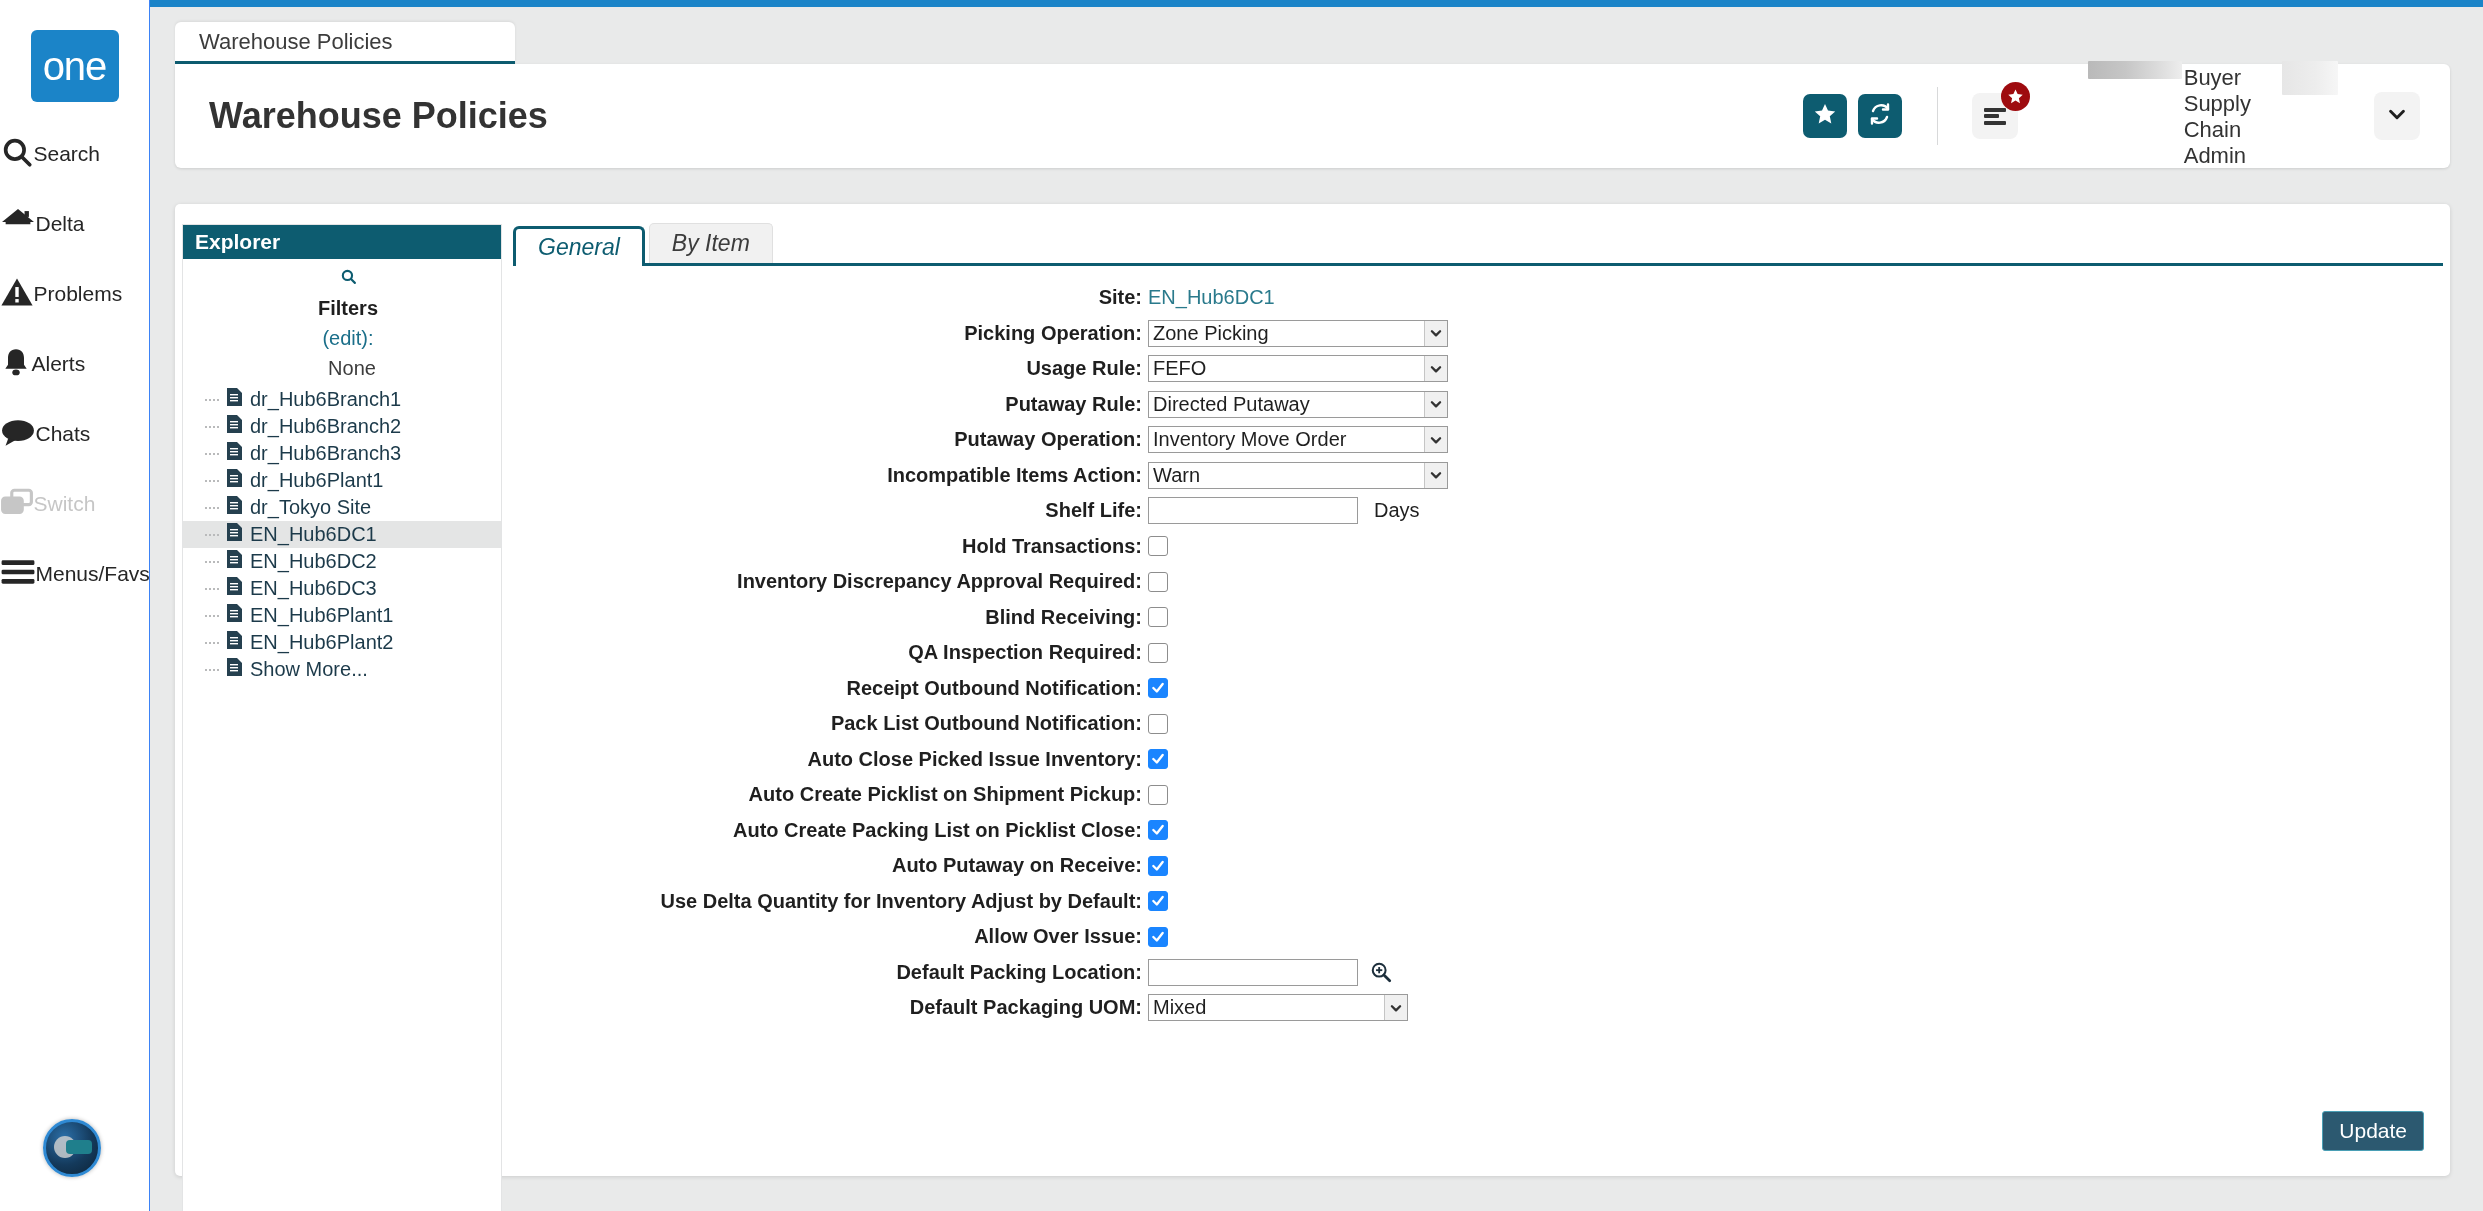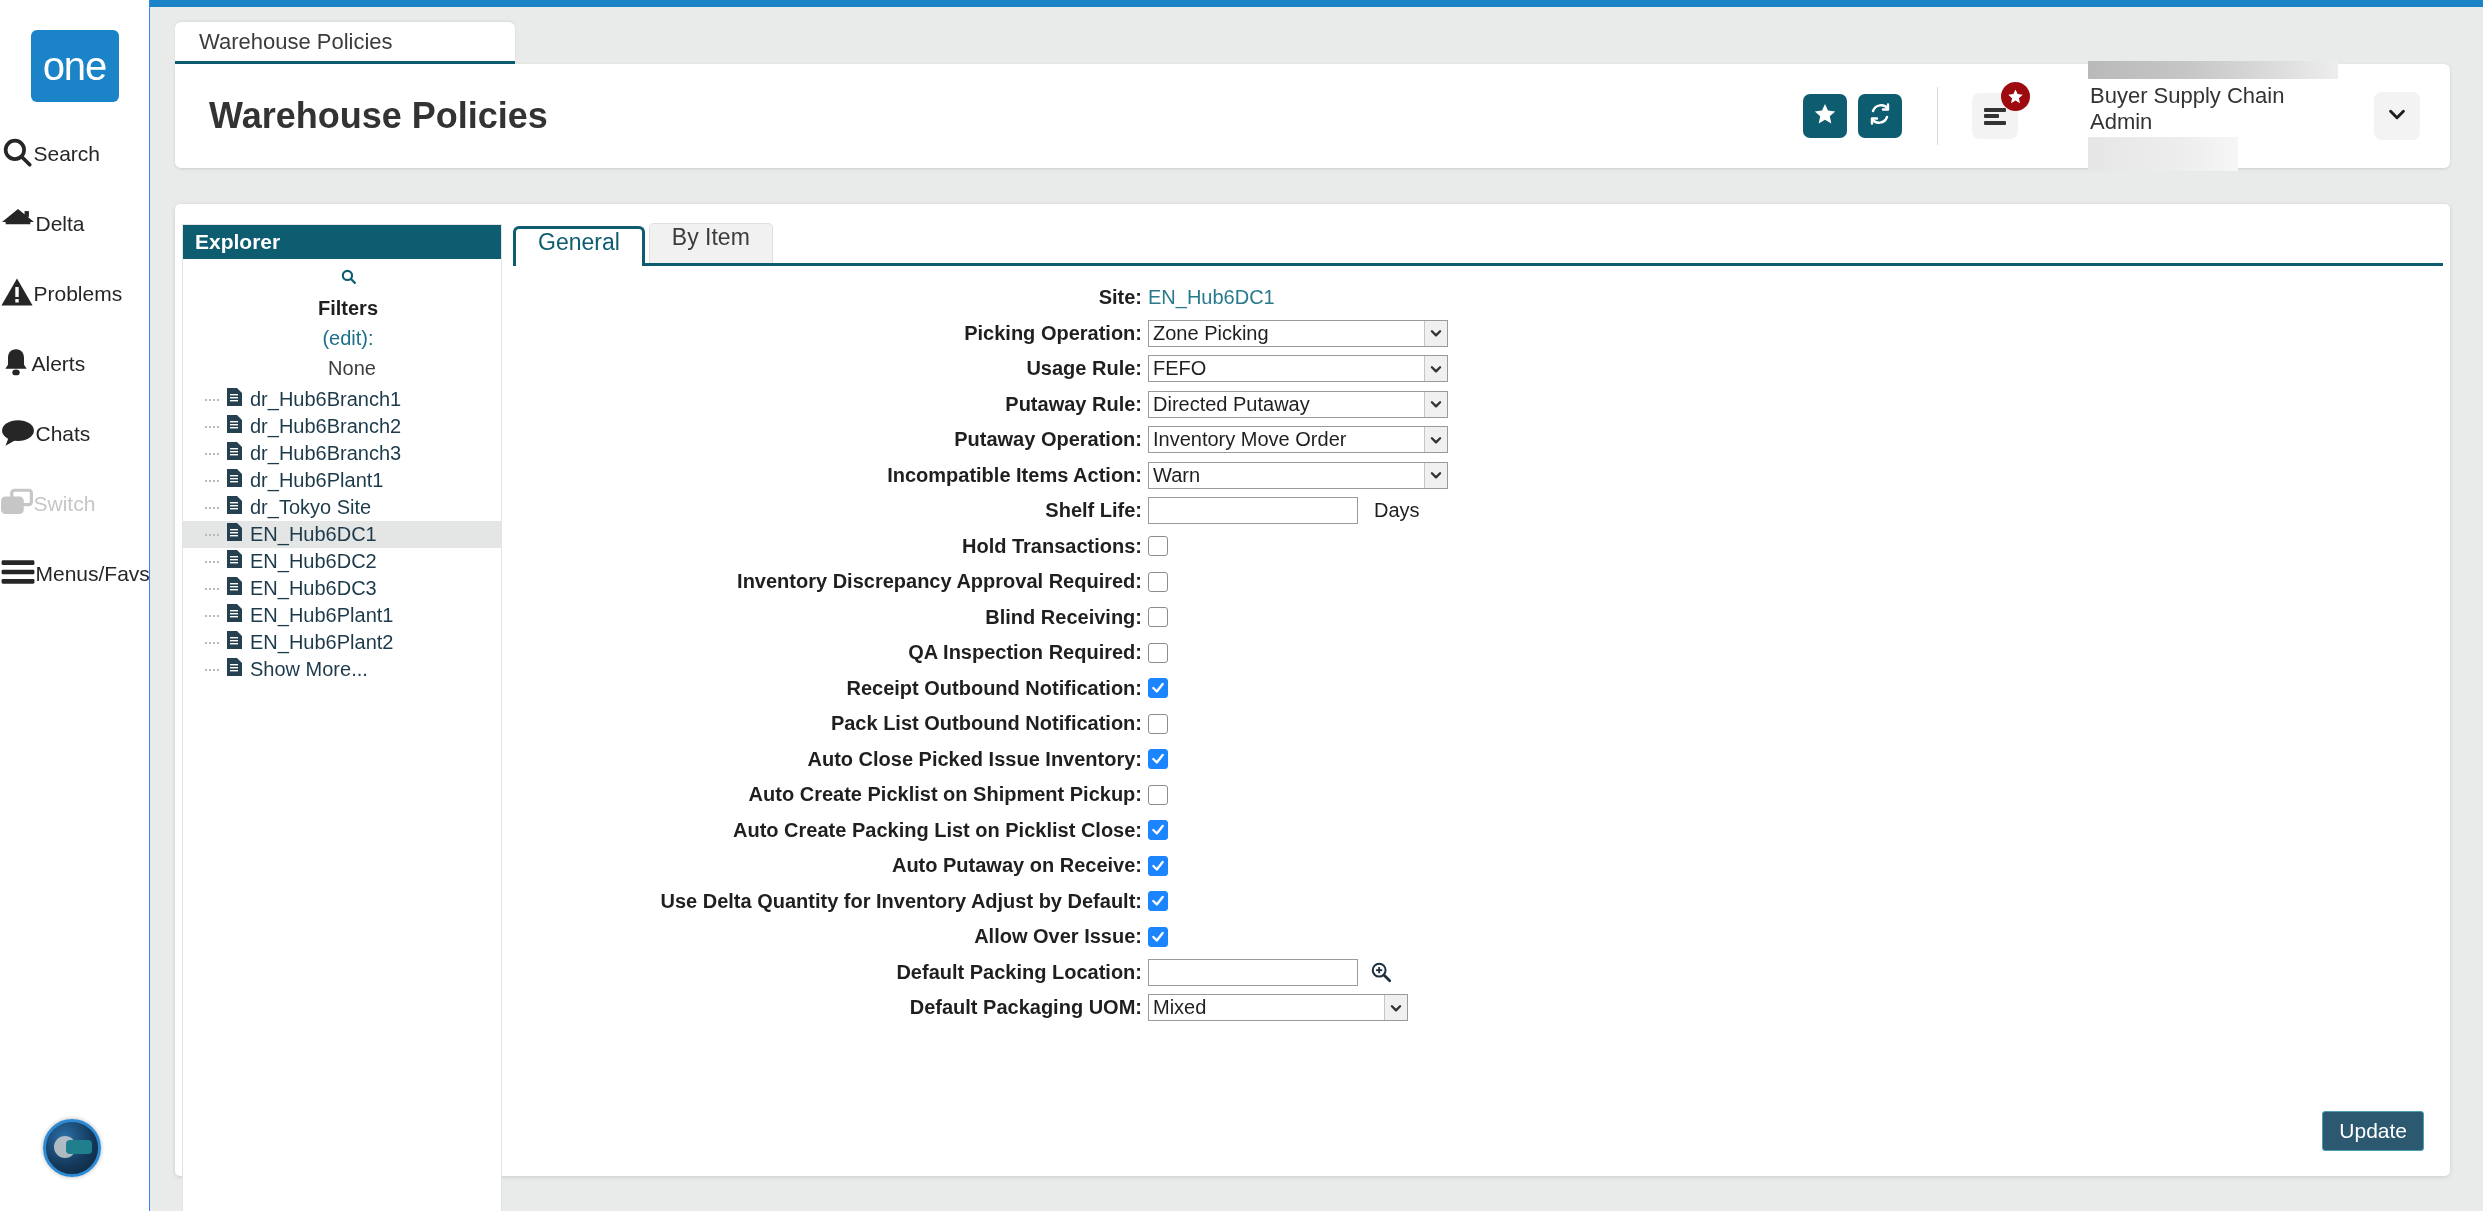--- a/index.html
+++ b/index.html
@@ -116,21 +116,21 @@
   .menu-bar.short { width: 15px; }
   #menu-badge {
     position: absolute; right: -12px; top: -11px;
     width: 29px; height: 29px; border-radius: 50%;
     background: #9e0b0f; color: #fff;
     display: flex; align-items: center; justify-content: center;
     font-size: 16px;
   }
   #user-block {
     margin-left: 70px; width: 250px;
-    display: flex; flex-direction: column; align-items: flex-start;
+    display: flex; flex-direction: row; align-items: flex-start;
   }
   .blur-bar {
     height: 18px; border-radius: 1px;
     background: linear-gradient(90deg,#b9b9b9,#c6c6c6 40%,#dcdcdc 75%,#ededed);
   }
   .blur-bar.one { width: 250px; }
   .blur-bar.two { width: 150px; height: 34px;
     background: linear-gradient(90deg,#e6e6e6,#ededed 60%,#f6f6f6); }
   #user-role { font-size: 22px; color: #333; padding: 4px 0 2px 2px; }
   #user-caret {
@@ -181,22 +181,23 @@
   
   #tabstrip {
     position: absolute; left: 338px; top: 20px;
     width: 1930px; height: 42px;
     border-bottom: 3px solid #0d5c70;
     display: flex; align-items: flex-end;
   }
   .tab {
     height: 40px; padding: 0 22px;
     font-size: 23px;
-    display: flex; 
+    display: flex; align-items: center;
     cursor: pointer;
+    font-style: italic;
   }
   .tab.active {
     color: #0d5c70; background: #fff;
     border: 3px solid #0d5c70; border-bottom: none;
     border-radius: 6px 6px 0 0;
     margin-bottom: -3px;
   }
   .tab.inactive {
     color: #3c3c3c; background: #f1f1f1;
     border: 1px solid #e0e0e0; border-bottom: none;

